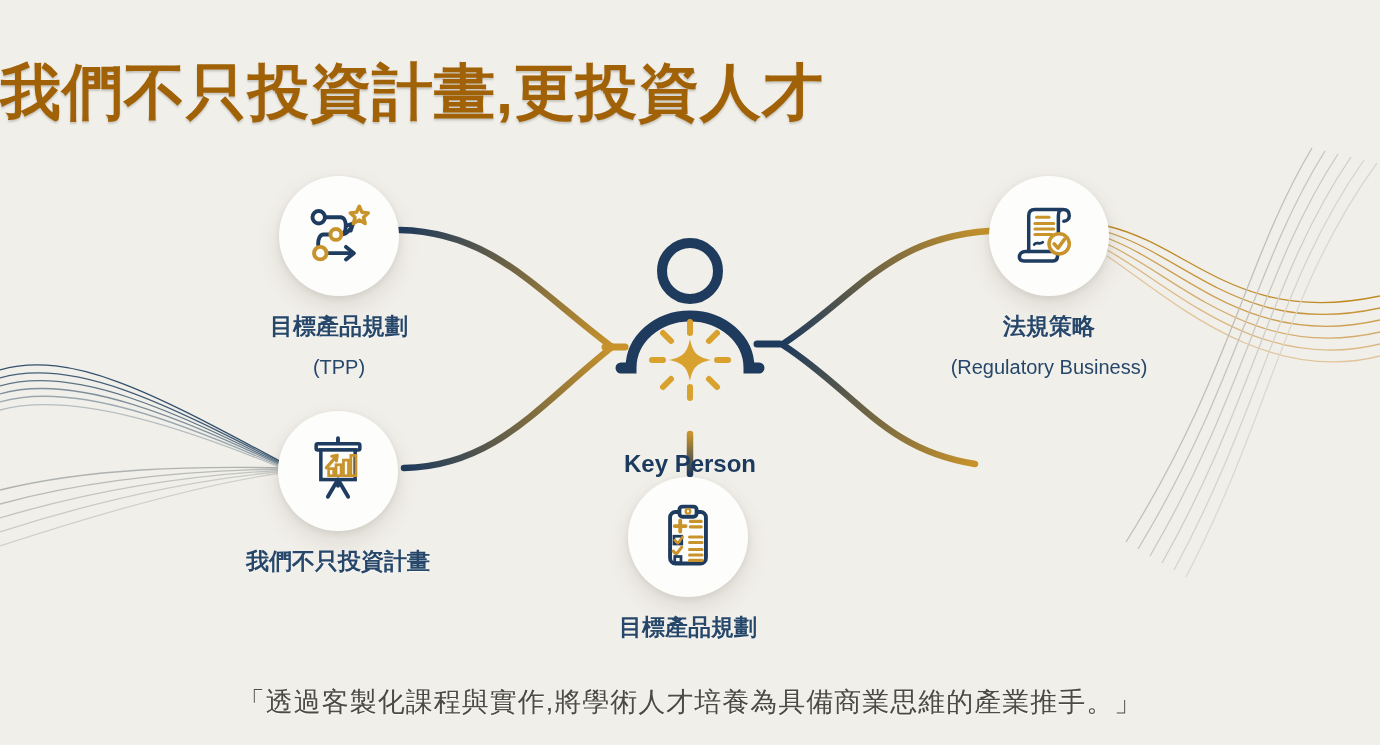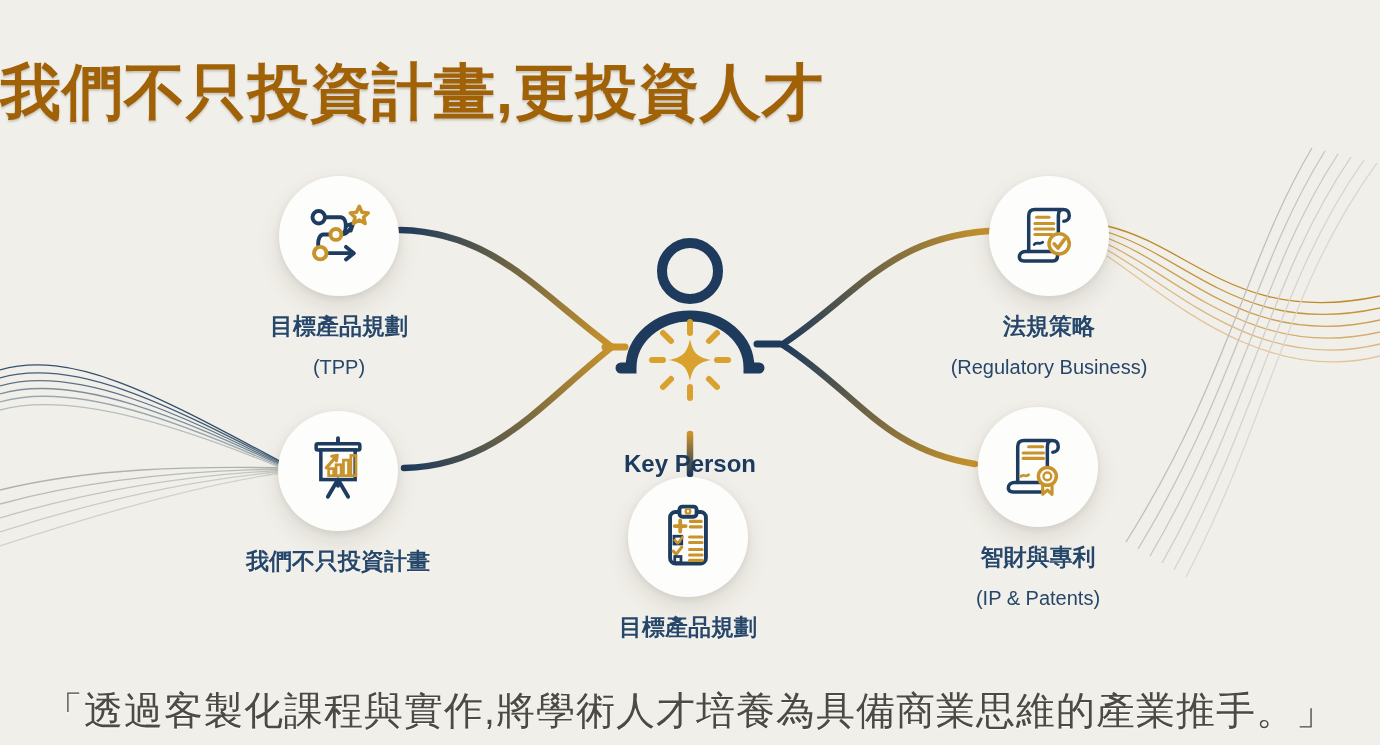--- a/index.html
+++ b/index.html
@@ -23,21 +23,21 @@
   }
   .zh{margin-top:15px; font-size:23px; font-weight:bold; color:#26476a; text-shadow:0 1px 1px rgba(255,255,255,.7); white-space:nowrap;}
   .en{margin-top:14px; font-size:20px; color:#26476a; white-space:nowrap;}
   .key-person{
     position:absolute; left:590px; top:402px; width:200px; text-align:center;
     font-size:24px; font-weight:bold; color:#1c3a5e; white-space:nowrap;margin-top:48px;
   }
   .person-svg{position:absolute; left:600px; top:238px;}
   .quote{
     position:absolute; left:0; top:684px; width:1380px; text-align:center;
-    font-size:39px; color:#4b4a44; letter-spacing:1px; white-space:nowrap;
+    font-size:27px; color:#4b4a44; letter-spacing:1px; white-space:nowrap;
     text-shadow:0 1px 0 rgba(255,255,255,.8);
   }
 </style>
 </head>
 <body>
 
 <div class="stage">
 
   <svg class="decor" width="1380" height="745" viewBox="0 0 1380 745" fill="none" xmlns="http://www.w3.org/2000/svg">
     <defs>
@@ -171,37 +171,20 @@
         <path d="M33 54 L37 58 L43 50" stroke="#c8932b" stroke-width="3.5" stroke-linecap="round" stroke-linejoin="round"></path>
         <path d="M52 50 H68 M52 57 H68" stroke="#c8932b" stroke-width="4" stroke-linecap="round"></path>
         <path d="M31 68 L35 72 L42 63" stroke="#c8932b" stroke-width="4" stroke-linecap="round" stroke-linejoin="round"></path>
         <rect x="33" y="75" width="8" height="8" stroke="#1e3c60" stroke-width="3.5"></rect>
         <path d="M52 66 H68 M52 73 H68 M52 80 H68" stroke="#c8932b" stroke-width="4" stroke-linecap="round"></path>
       </svg>
     </div>
     <div class="zh">目標產品規劃</div>
   </div>
 
-  <div class="node" style="left:878px; top:407px;">
-    <div class="circle">
-      <svg width="78" height="78" viewBox="0 0 100 100" fill="none">
-        <path d="M66 16 L32 16 C27 16 24 19 24 24 L24 70 M62 70 L62 24 C62 19 64 16 68 16 C73 16 76 19 76 24 C76 28 73 31 69 31" stroke="#1e3c60" stroke-width="4.5" stroke-linecap="round"></path>
-        <path d="M62 70 L20 70 C15 70 12 73 12 77 C12 80 14 82 18 82 L55 82 C59 82 61 79 61 75 L61 70" stroke="#1e3c60" stroke-width="4.5" stroke-linecap="round"></path>
-        <path d="M38 24 H56" stroke="#c8932b" stroke-width="4" stroke-linecap="round"></path>
-        <path d="M31 32 H57" stroke="#c8932b" stroke-width="4" stroke-linecap="round"></path>
-        <path d="M31 39 H57" stroke="#c8932b" stroke-width="4" stroke-linecap="round"></path>
-        <path d="M28 62 C31 58 34 64 38 60" stroke="#c8932b" stroke-width="3.5" stroke-linecap="round"></path>
-        <path d="M56 69 L56 85 L62 79.5 L68 85 L68 69" stroke="#c8932b" stroke-width="4" stroke-linejoin="round" fill="#fdfdfc"></path>
-        <circle cx="62" cy="62" r="11.5" fill="#fdfdfc" stroke="#c8932b" stroke-width="4.5"></circle>
-        <circle cx="62" cy="62" r="5" stroke="#c8932b" stroke-width="3"></circle>
-      </svg>
-    </div>
-    <div class="zh">智財與專利</div>
-    <div class="en">(IP &amp; Patents)</div>
-  </div>
 
   <svg class="person-svg" width="180" height="170" viewBox="0 0 180 170" fill="none">
     <circle cx="90" cy="33" r="28" stroke="#1e3a5c" stroke-width="10"></circle>
     <path d="M21 130 H31 A59 52 0 0 1 149 130 H159" stroke="#1e3a5c" stroke-width="11" stroke-linecap="round"></path>
     <path d="M90 101 C93 115 97 119 111 122 C97 125 93 129 90 143 C87 129 83 125 69 122 C83 119 87 115 90 101 Z" fill="#d9a22e"></path>
     <g stroke="#d9a22e" stroke-width="6" stroke-linecap="round">
       <path d="M90 95 V84"></path>
         <path d="M90 149 V160"></path>
       <path d="M63 122 H52"></path>
         <path d="M117 122 H128"></path>

